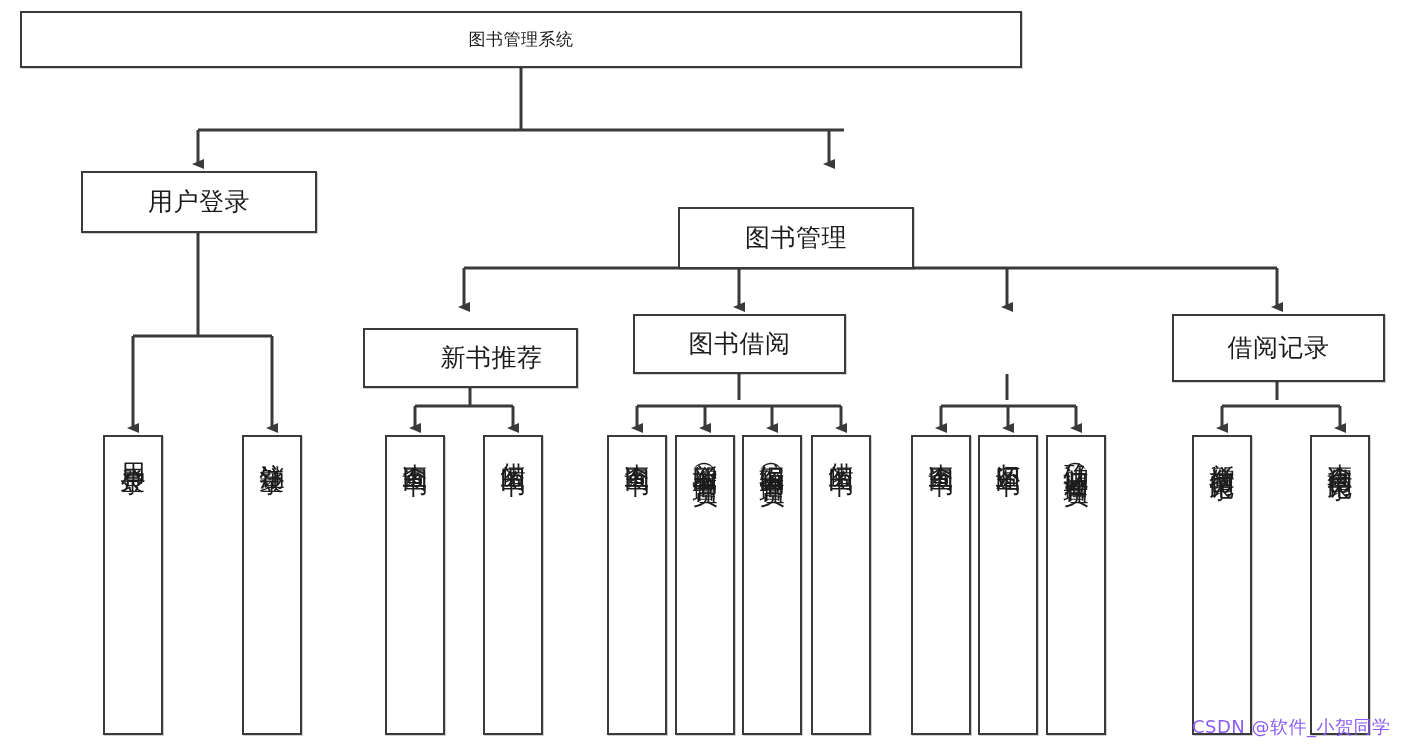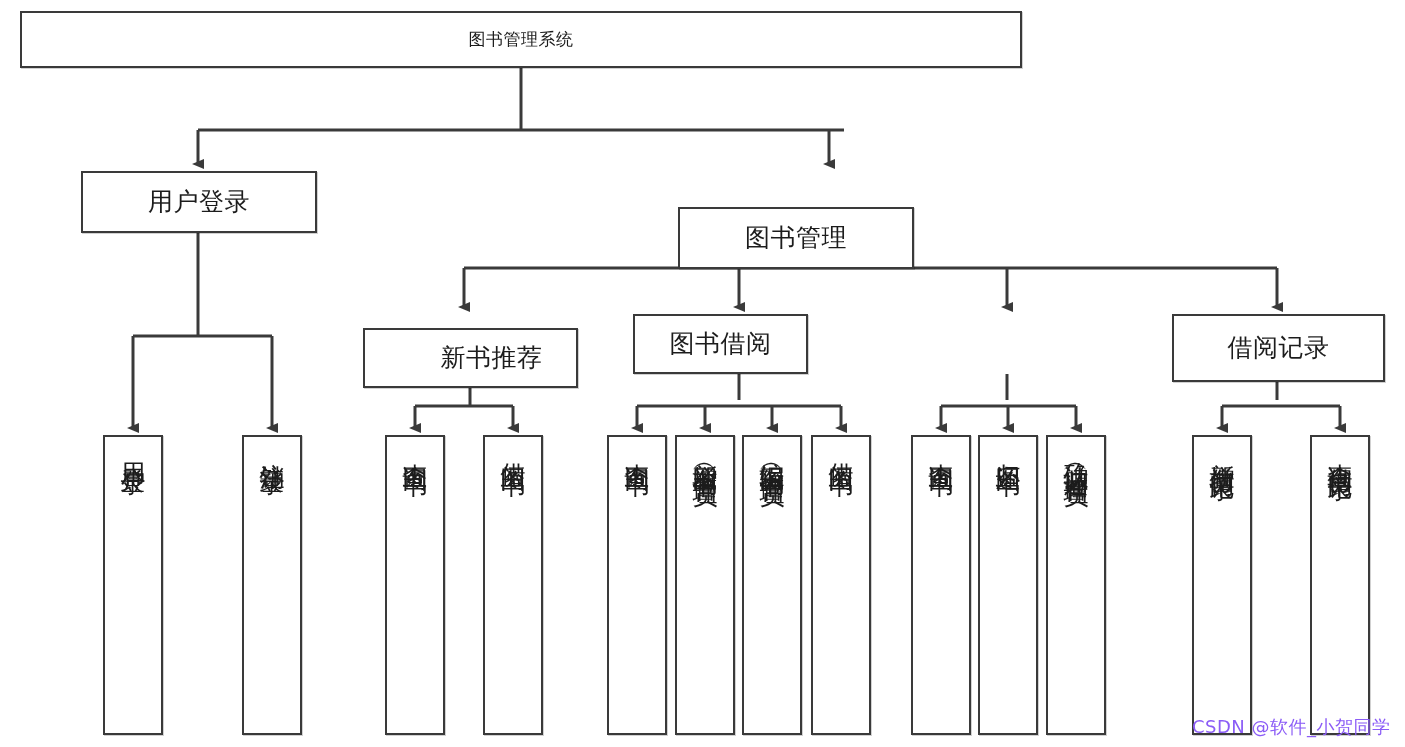--- a/index.html
+++ b/index.html
@@ -132,21 +132,21 @@
   <div class="node horizontal" style="left:81px; top:171px; width:236px; height:62px;">
     <span class="node-label">用户登录</span>
   </div>
   <div class="node horizontal" style="left:678px; top:171px; width:236px; height:62px;margin-top:36px;">
     <span class="node-label">图书管理</span>
   </div>
 
   <div class="node horizontal" style="left:363px; top:328px; width:215px; height:60px;padding-left:42px;">
     <span class="node-label">新书推荐</span>
   </div>
-  <div class="node horizontal" style="left:633px; top:314px; width:175px; height:60px;">
+  <div class="node horizontal" style="left:633px; top:314px; width:213px; height:60px;">
     <span class="node-label">图书借阅</span>
   </div>
   <div class="node horizontal" style="left:1172px; top:314px; width:213px; height:68px;">
     <span class="node-label">借阅记录</span>
   </div>
 
   <div class="node vertical" style="left:103px; top:435px; width:60px; height:300px;">
     <span class="node-label">用户登录</span>
   </div>
   <div class="node vertical" style="left:242px; top:435px; width:60px; height:300px;">

